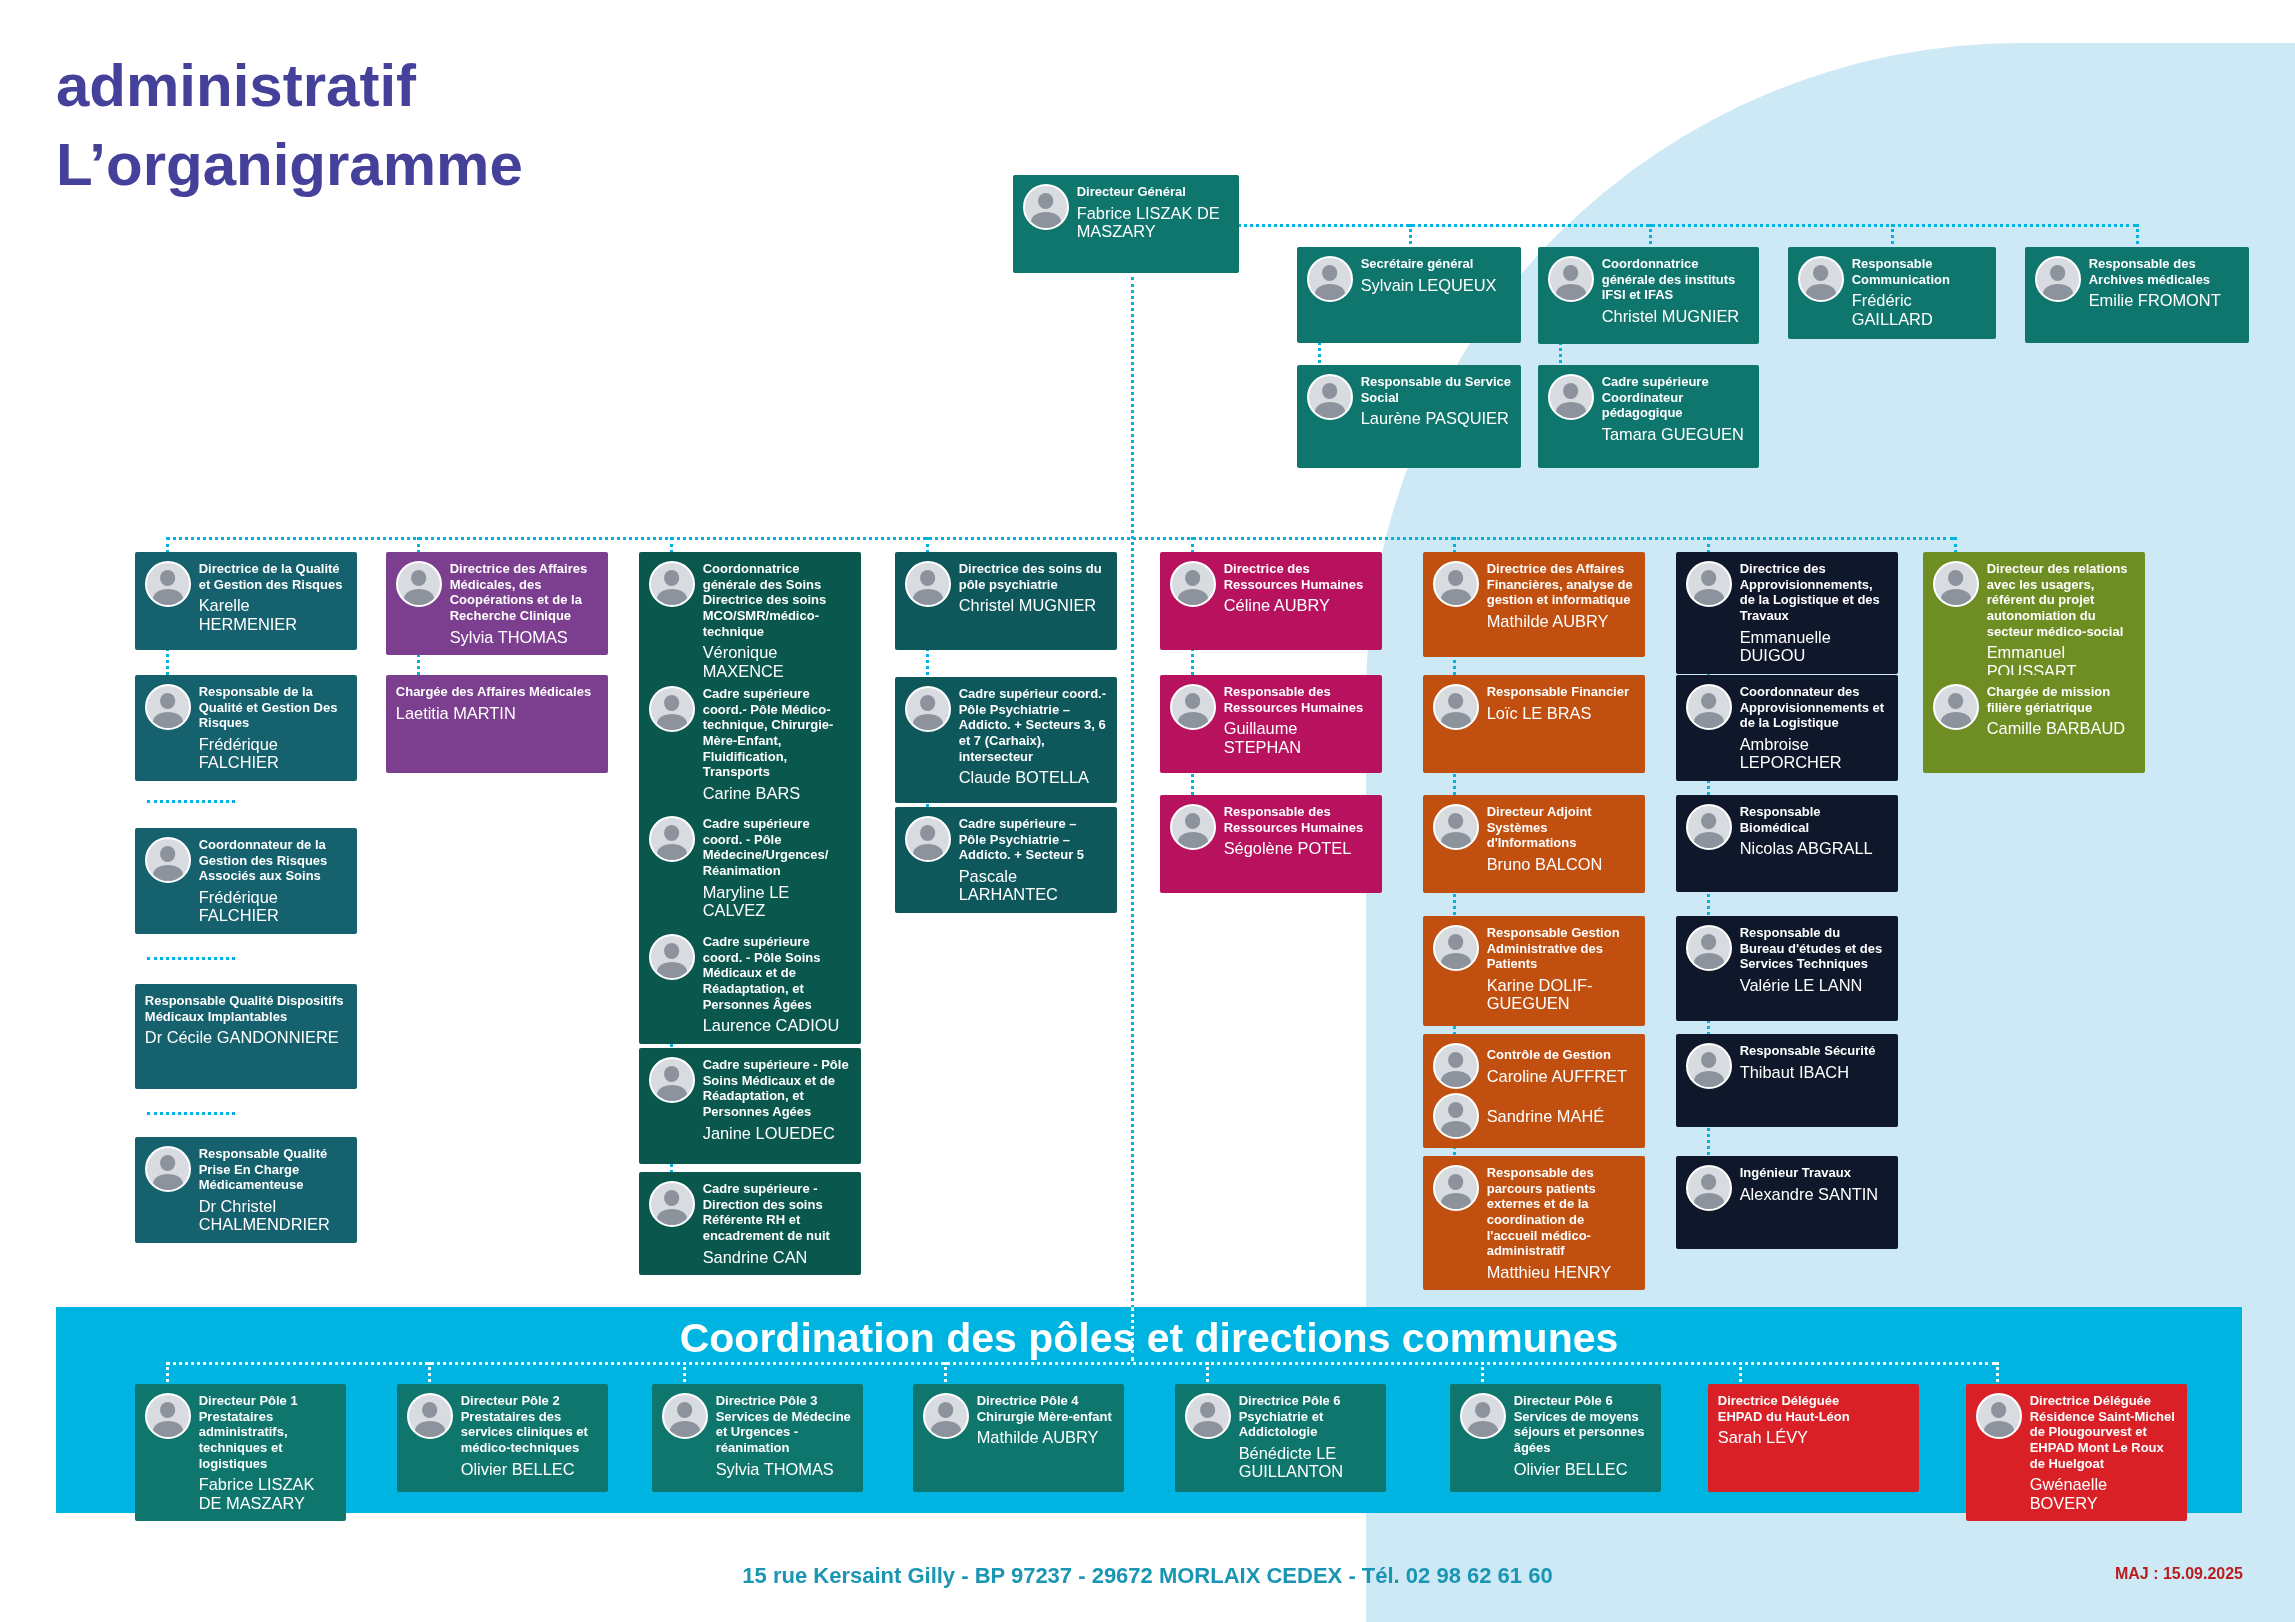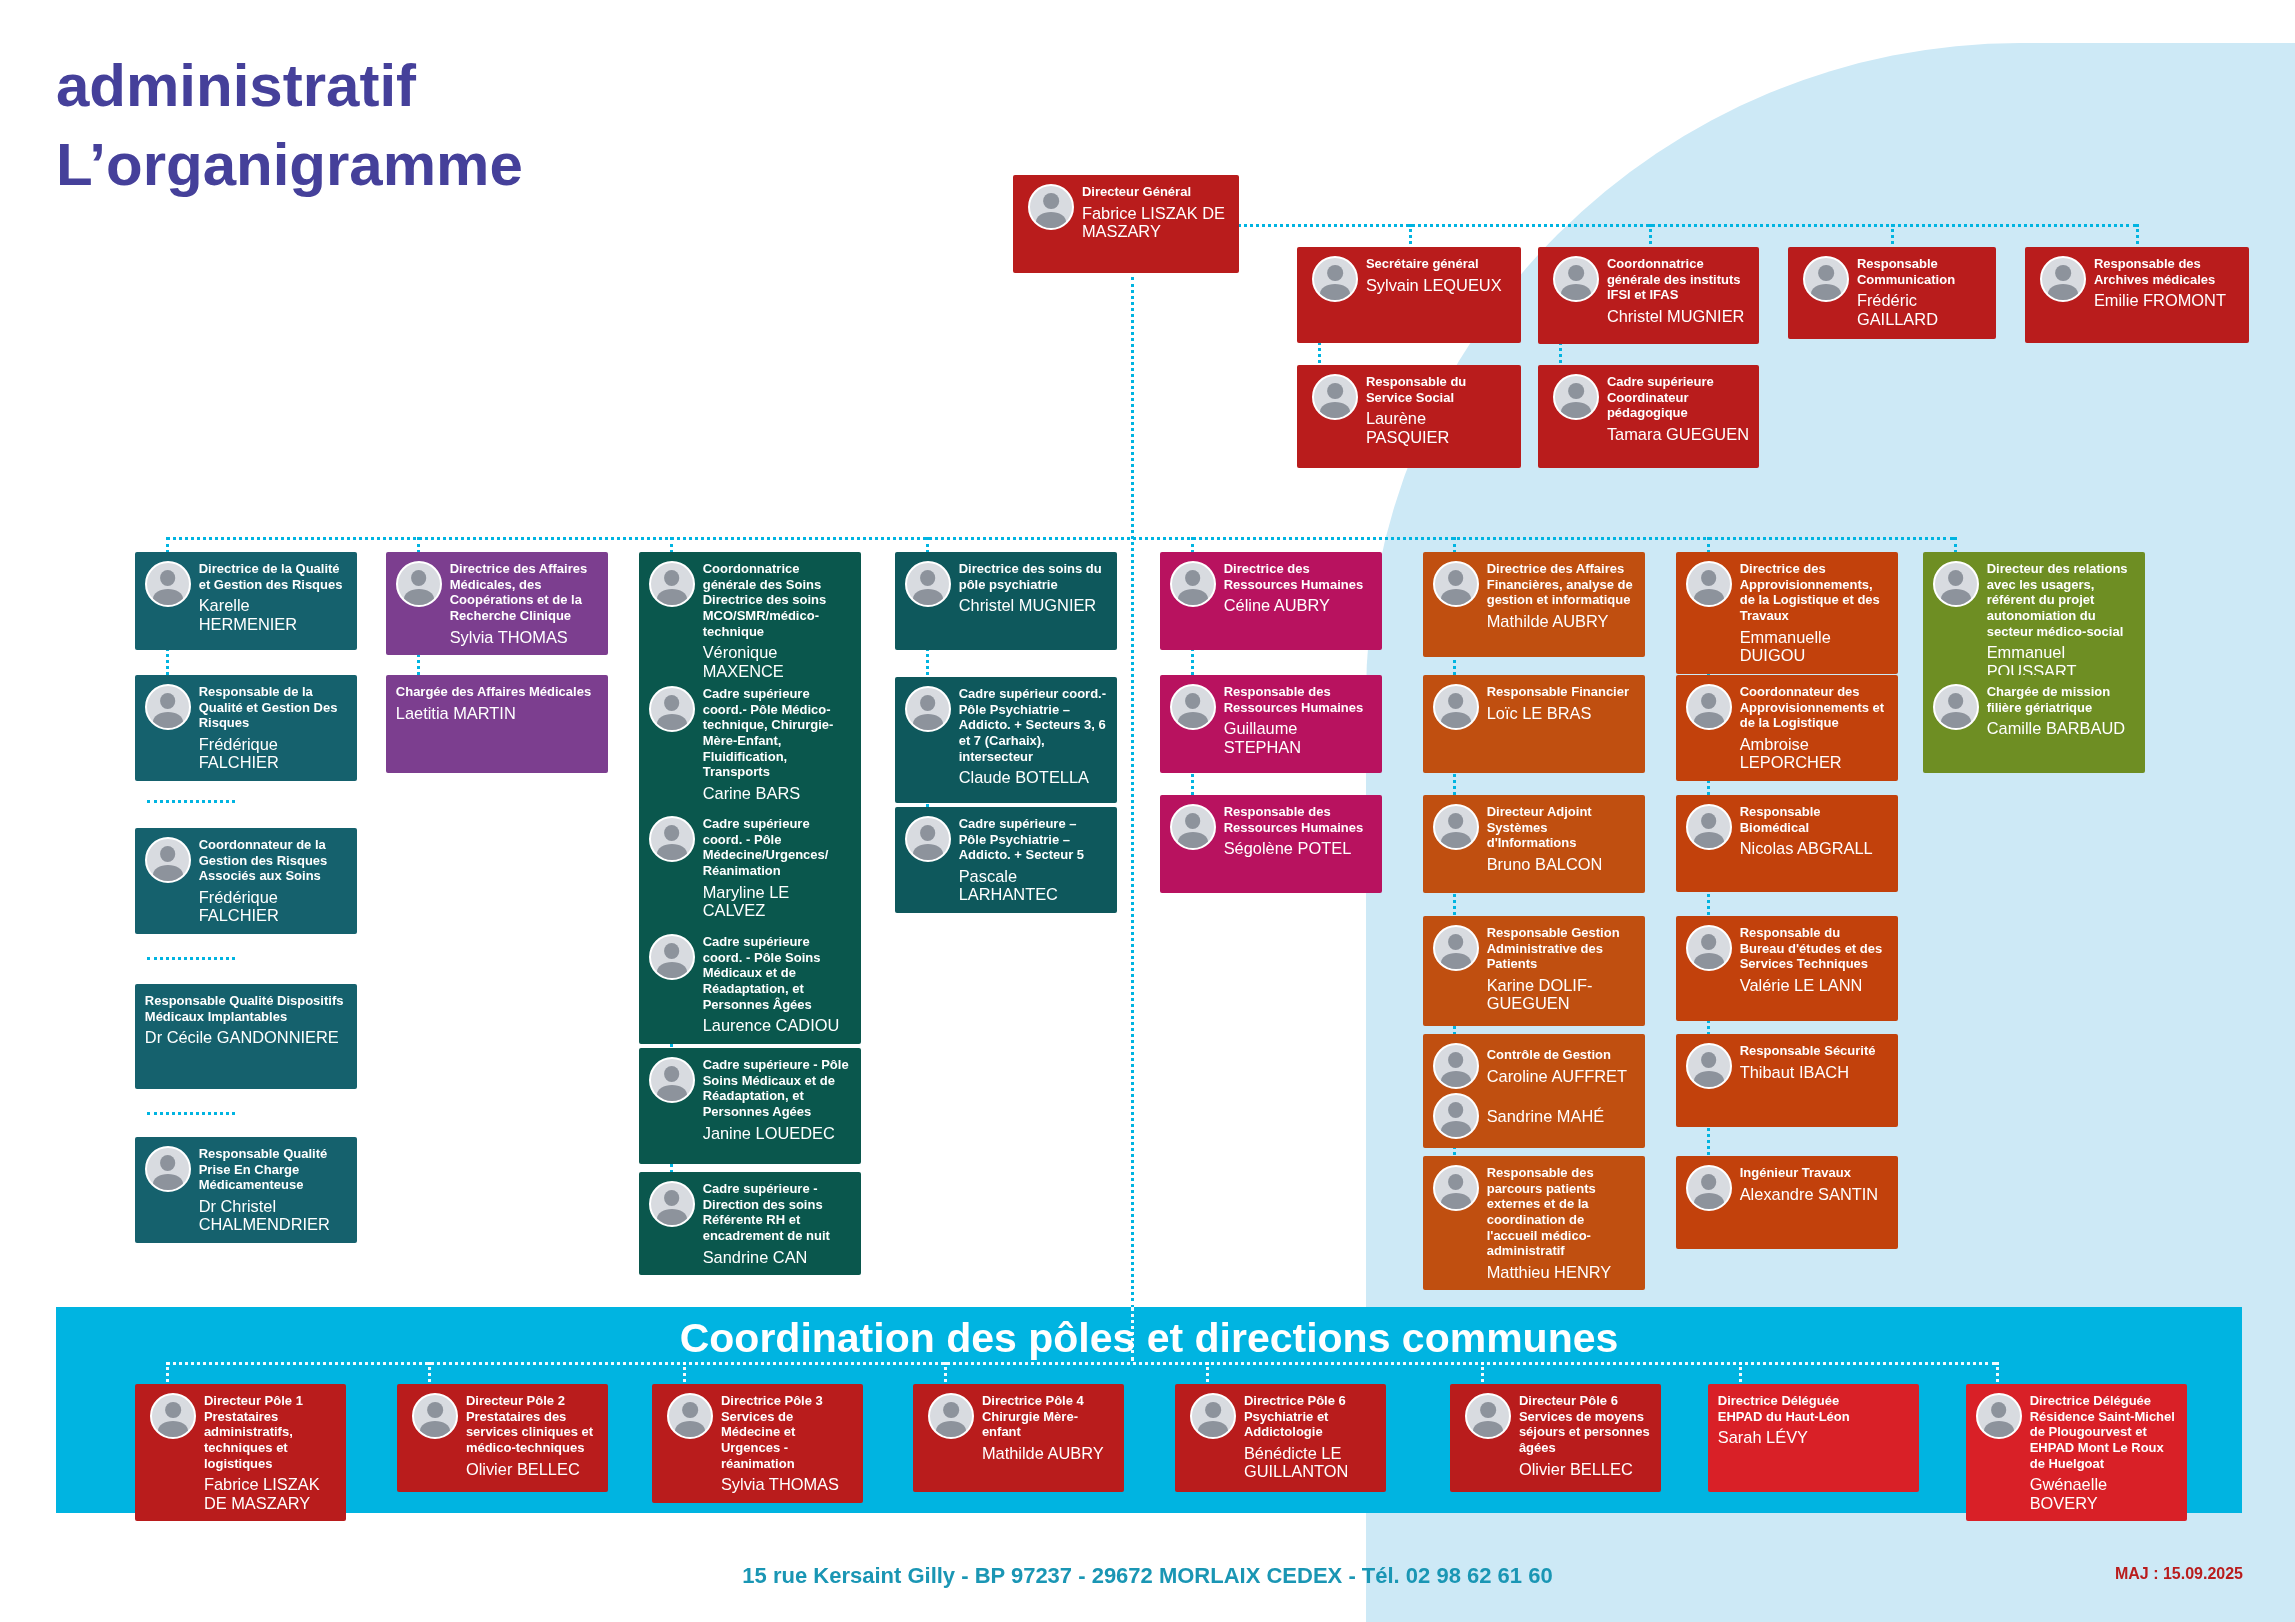--- a/index.html
+++ b/index.html
@@ -26,23 +26,23 @@
   .pname{font-size:16.4px;line-height:1.12;margin-top:4px;}
   .avatar{width:42px;height:42px;border-radius:50%;background:#d8dbe0;
     border:2px solid #ffffff;position:relative;overflow:hidden;flex:0 0 auto;}
   .avatar::before{content:"";position:absolute;top:7.2px;left:50%;transform:translateX(-50%);
     width:15.7px;height:15.7px;border-radius:50%;background:#8d939c;}
   .avatar::after{content:"";position:absolute;top:25.5px;left:50%;transform:translateX(-50%);
     width:30px;height:19.6px;border-radius:50% 50% 0 0;background:#8d939c;}
   .prow{display:flex;align-items:center;gap:7.9px;}
   .prow + .prow{margin-top:3.9px;}
   
-  .indigo{background:#b91c1c;padding-left:15px;} .teal{background:#15616d;} .purple{background:#7c3e8f;}
+  .indigo{background:#0f766e;} .teal{background:#15616d;} .purple{background:#7c3e8f;}
   .green{background:#0a574d;} .green2{background:#0e585c;} .magenta{background:#b8125f;}
-  .orange{background:#c04f10;} .blue{background:#c2410c;} .olive{background:#6e8e23;}
+  .orange{background:#c04f10;} .blue{background:#0f172a;} .olive{background:#6e8e23;}
   .red{background:#d92027;}
   
   .band{position:absolute;left:56px;top:1307px;width:2186px;height:206px;background:#00b4e1;z-index:1;}
   .band-title{position:absolute;left:56px;top:1315px;width:2186px;text-align:center;
     color:#ffffff;font-size:41px;font-weight:bold;z-index:2;}
   .pole{width:211px;}
   
   .footer{position:absolute;left:0;top:1563px;width:2295px;text-align:center;
     color:#1a96b4;font-size:22px;font-weight:bold;z-index:3;}
   .maj{position:absolute;right:52px;top:1565px;color:#b91c1c;font-size:16px;font-weight:bold;z-index:3;}

